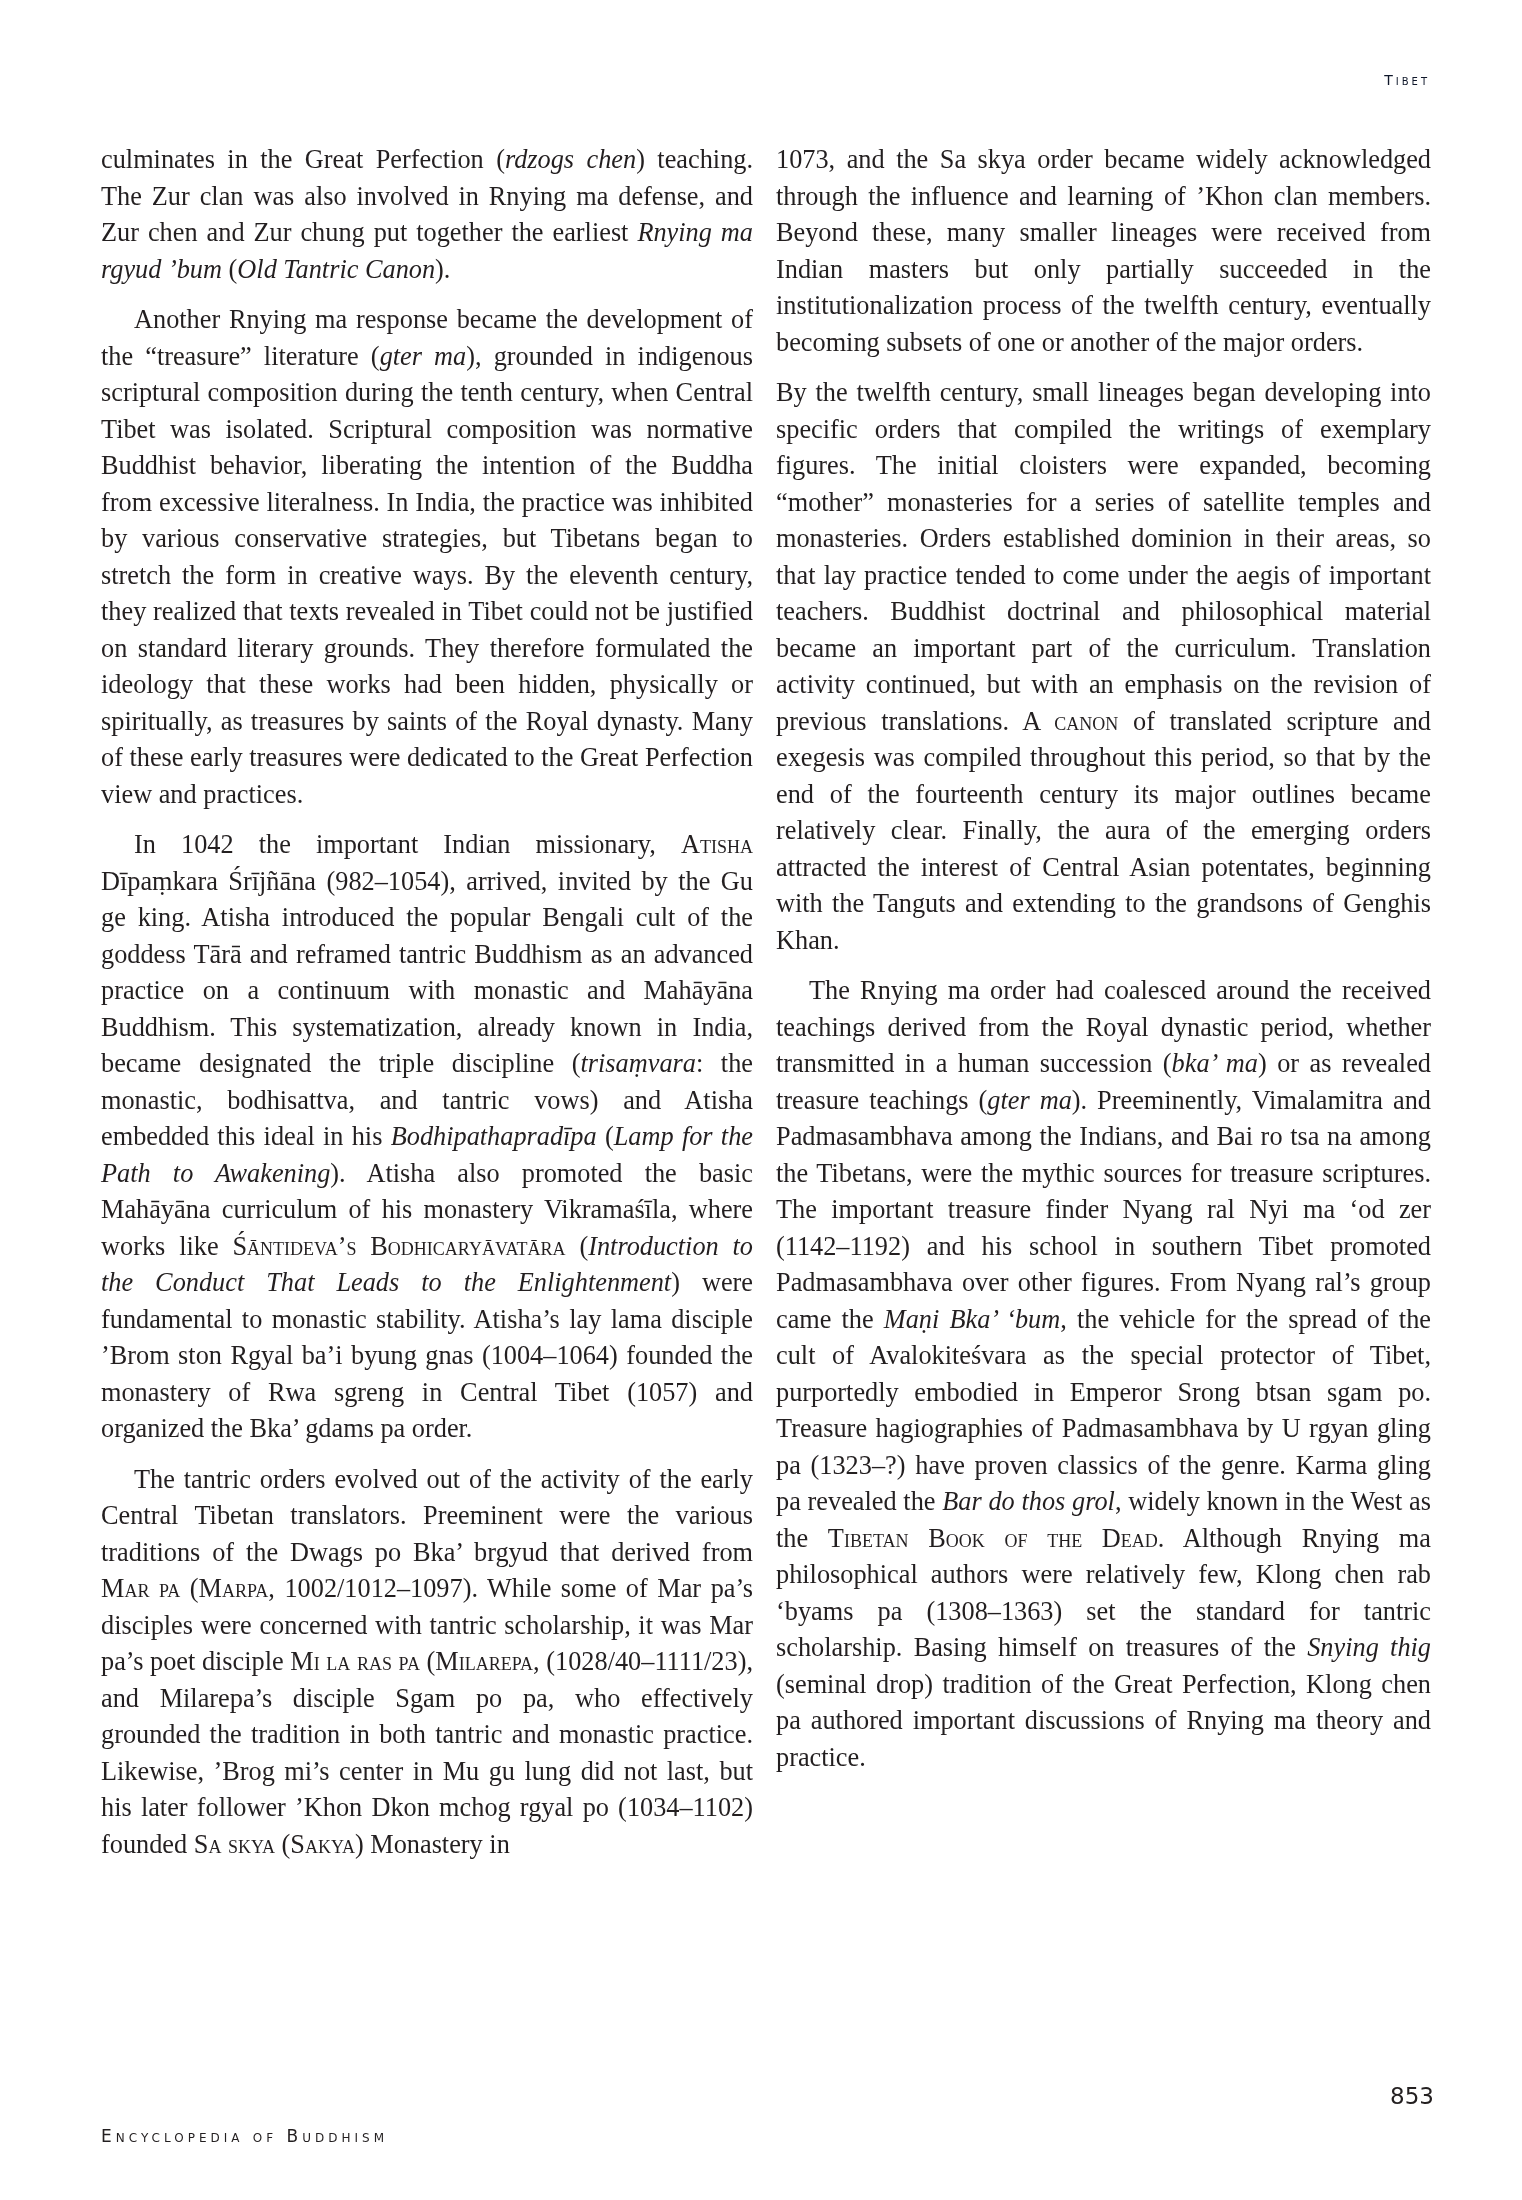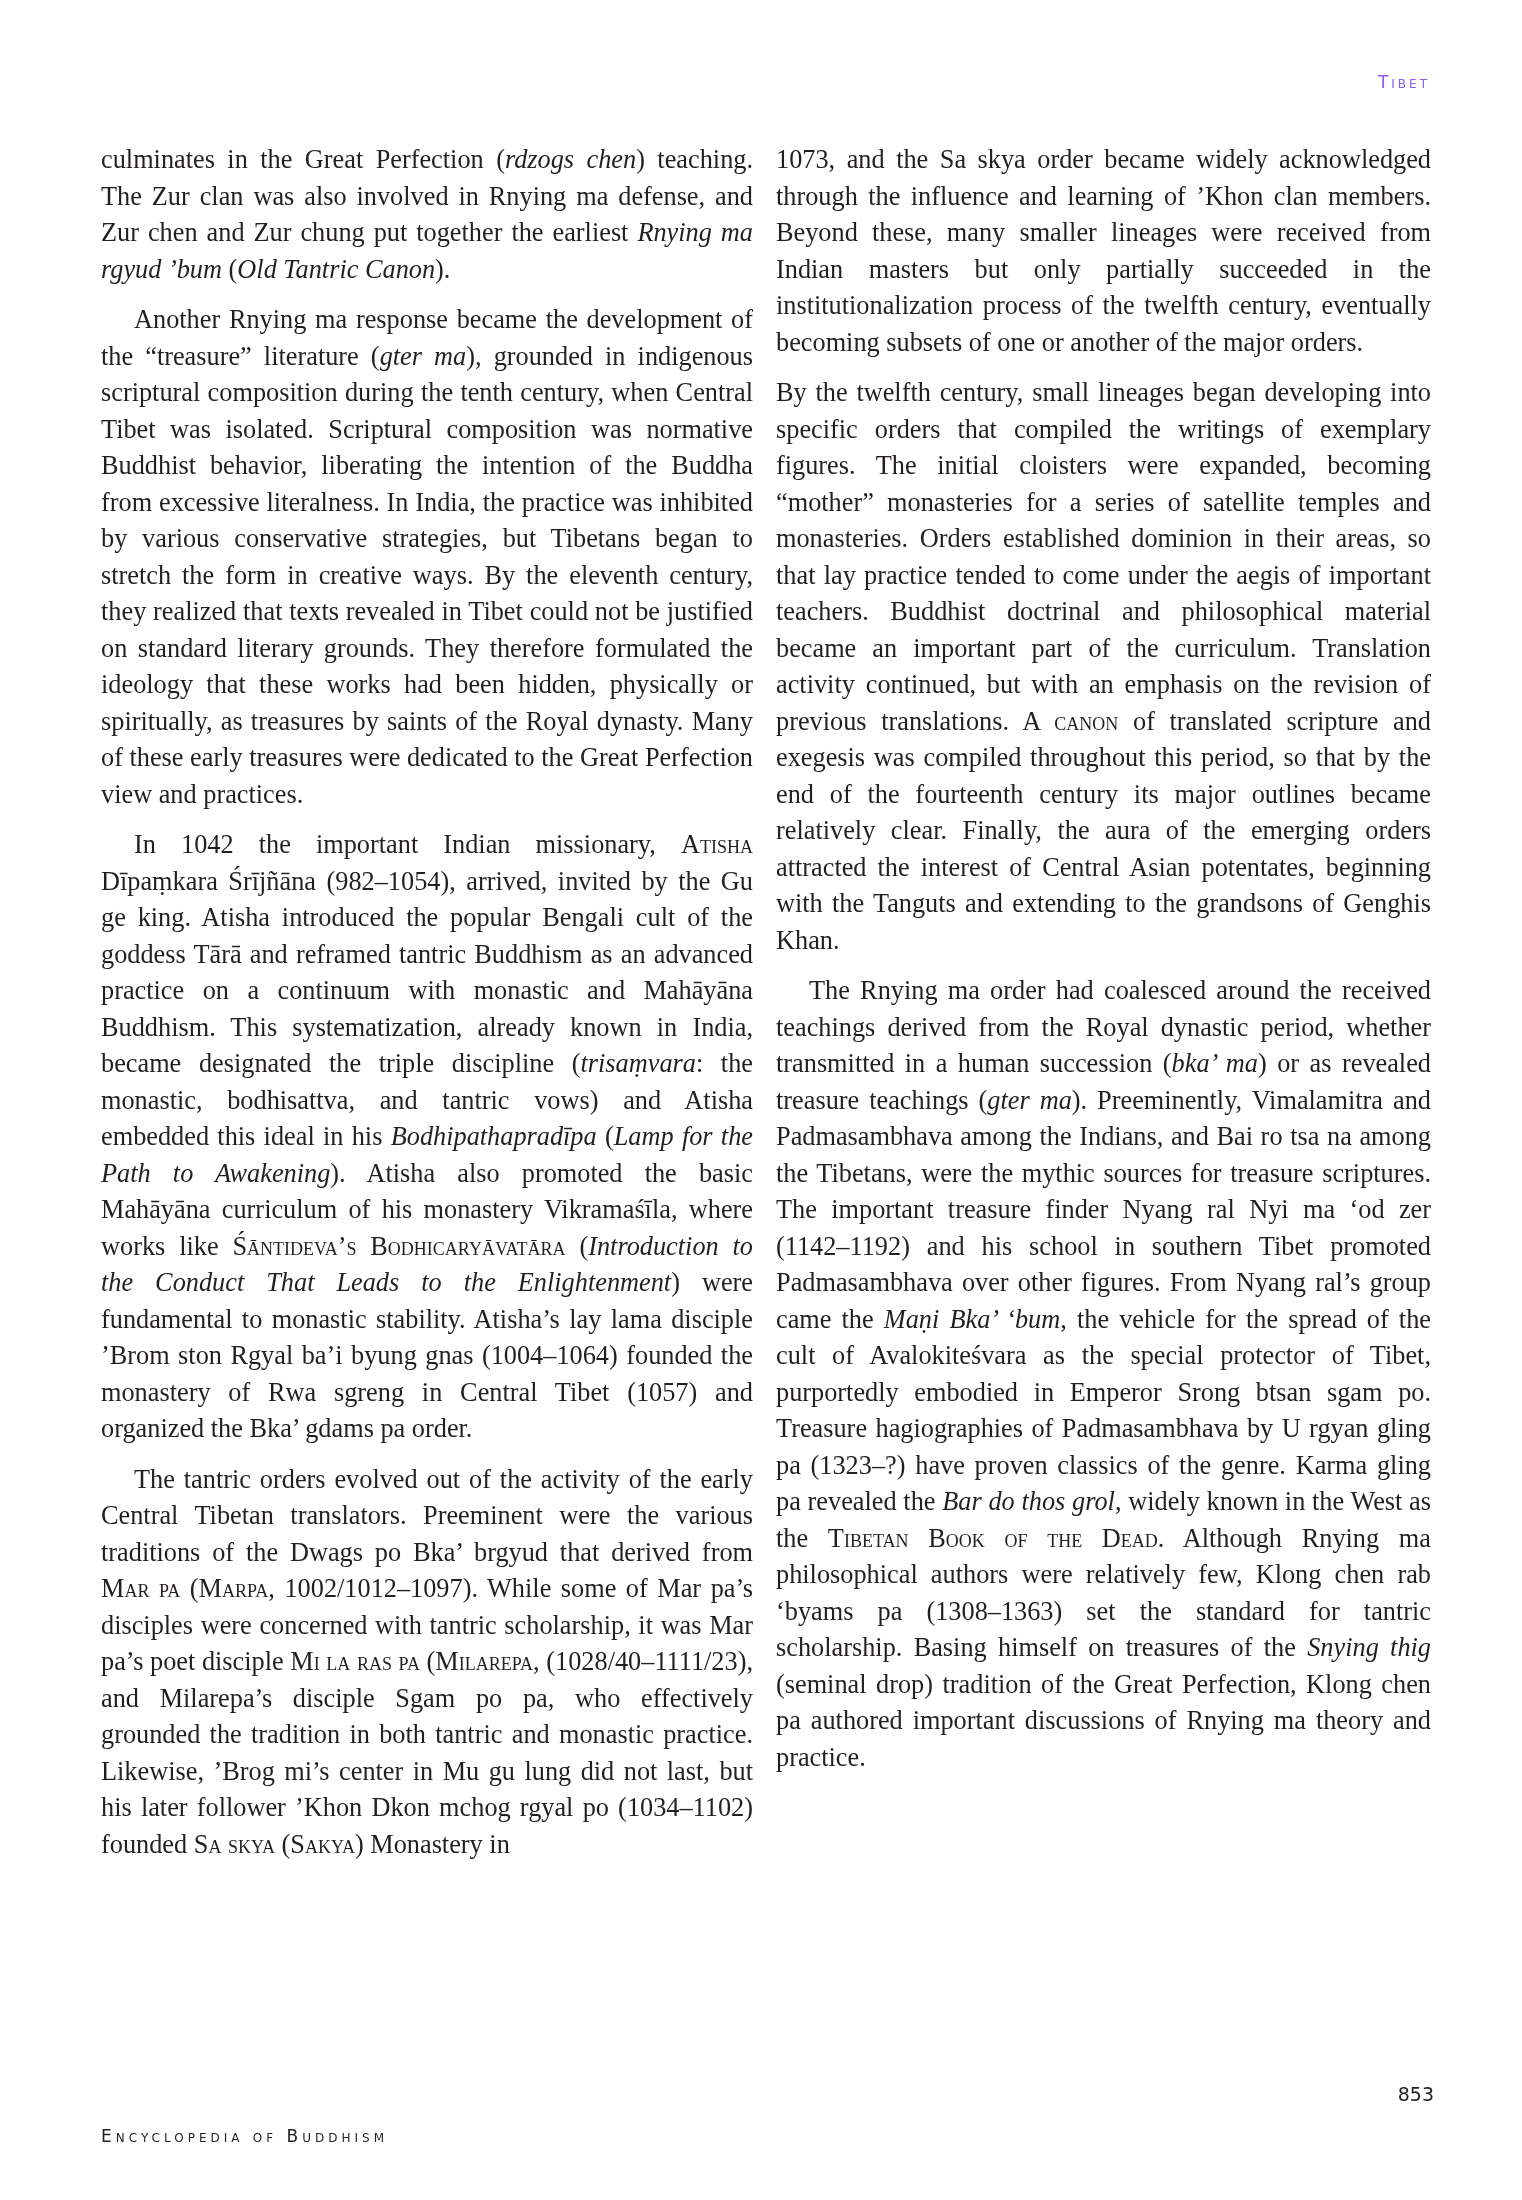--- a/index.html
+++ b/index.html
@@ -1,21 +1,21 @@
 <!DOCTYPE html>
 <html><head>
 <meta charset="utf-8">
 <style>
   html, body { margin: 0; padding: 0; background: #ffffff; }
   body { width: 1522px; height: 2200px; position: relative; overflow: hidden; color: #231f20; }
   .page { position: absolute; left: 0; top: 0; width: 1522px; height: 2200px; }
   .running-head {
     position: absolute; top: 72px; right: 92px;
-    font-family: "DejaVu Sans", sans-serif; font-size: 17px; letter-spacing: 3px;
-    font-variant: small-caps; color: #8b5cf6;
+    font-family: "DejaVu Sans", sans-serif; font-size: 14px; letter-spacing: 3px;
+    font-variant: small-caps; color: #0f172a;
   }
   .col { position: absolute; top: 142px; width: 652px;
     font-family: "Liberation Serif", serif; font-size: 26.3px; line-height: 36.5px;
     text-align: justify; hyphens: manual; }
   .col-left { left: 101px; }
   .col-right { left: 776px; width: 655px; }
   .para { margin: 0 0 14px 0; text-indent: 0; }
   .para.indent { text-indent: 33px; }
   .para.noindent { text-indent: 0; }
   .para.last { margin-bottom: 0; }
@@ -26,21 +26,21 @@
     line-height: 30px; margin: 40px 0 2px 0; text-align: left; letter-spacing: -0.2px;
   }
   .footer-left {
     position: absolute; top: 2085px; left: 101px;
     font-family: "DejaVu Sans", sans-serif; font-size: 17px; letter-spacing: 4px;
     font-variant: small-caps;
     margin-top: 41px;
   }
   .footer-right {
     position: absolute; top: 2083px; right: 88px;
-    font-family: "DejaVu Sans", sans-serif; font-size: 19px; text-align: right;
+    font-family: "DejaVu Sans", sans-serif; font-size: 23px; text-align: right;
   }
 </style>
 </head>
 <body>
 
 <div class="page">
   <div class="running-head">Tibet</div>
 
   <div class="col col-left">
     <div>

